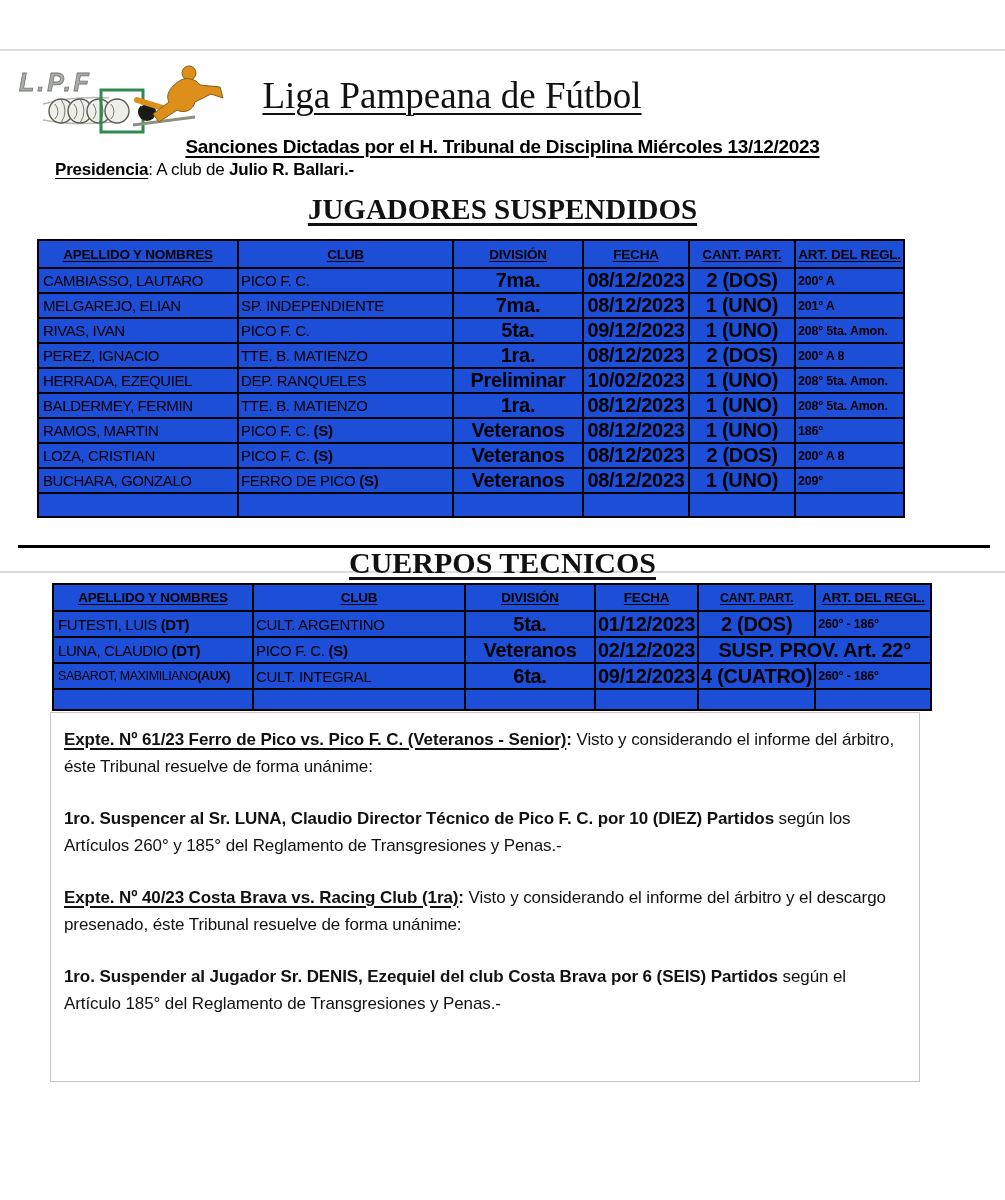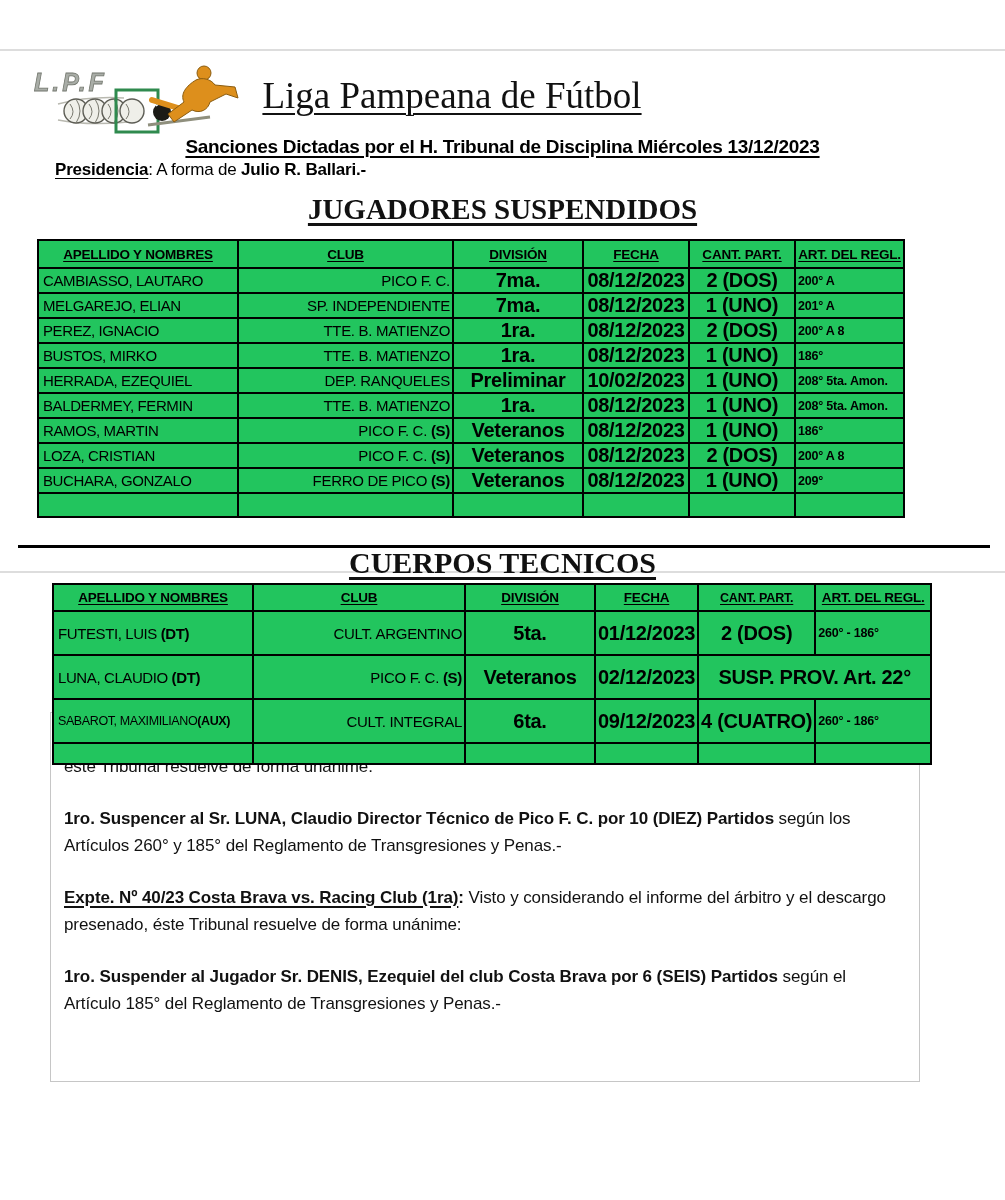--- a/index.html
+++ b/index.html
@@ -6,52 +6,52 @@
   body {
     width:1005px; height:1200px; position:relative; overflow:hidden;
     background:#ffffff; color:#000;
     font-family:"Liberation Sans", sans-serif;
   }
   .pageline { position:absolute; left:0; width:1005px; height:2px; background:#dddddd; }
   .pl1 { top:49px; }
   .pl2 { top:571px; z-index:1; }
   .blackrule { position:absolute; top:545px; left:18px; width:972px; height:3px; background:#000; }
 
-  .logo { position:absolute; left:28px; top:62px; }
+  .logo { position:absolute; left:13px; top:62px; }
 
   .main-title { position:absolute; top:74px; left:0; width:826px; box-sizing:border-box; padding-left:78px;
     text-align:center; font-family:"Liberation Serif", serif; font-size:37px; color:#111; }
   .main-title span { text-decoration:underline; text-underline-offset:5px; text-decoration-thickness:2px; }
 
   .subtitle { position:absolute; top:136px; left:0; width:1005px; text-align:center;
     font-weight:bold; font-size:19px; letter-spacing:-0.3px; }
   .subtitle span { text-decoration:underline; text-underline-offset:3px; text-decoration-thickness:2px; }
 
   .presidencia { position:absolute; top:160px; left:55px; font-size:17px; letter-spacing:-0.2px; }
   .presidencia .lbl { font-weight:bold; text-decoration:underline; text-underline-offset:3px; }
   .presidencia .nm { font-weight:bold; }
 
   .sectitle { position:absolute; left:0; width:1005px; text-align:center;
     font-family:"Liberation Serif", serif; font-weight:bold; color:#111; }
   .sec1 { top:193px; font-size:29px; }
   .sec2 { top:546px; font-size:30px; z-index:2; }
   .sectitle span { text-decoration:underline; text-underline-offset:4px; text-decoration-thickness:2.5px; }
 
-  table { border-collapse:collapse; table-layout:fixed; position:absolute; background:#22c55e; }
+  table { border-collapse:collapse; table-layout:fixed; position:absolute; background:#1d4ed8; }
   td, th { border:2px solid #000; overflow:hidden; white-space:nowrap; padding:0 2px; vertical-align:middle; }
   .t1 { left:37px; top:239px; }
   .t2 { left:52px; top:583px; z-index:2; }
   .t1 tr { height:25px; } .t1 tr.hr { height:28px; } .t1 tr.er { height:24px; }
-  .t2 tr { height:44px; } .t2 tr.hr { height:27px; } .t2 tr.er { height:21px; }
+  .t2 tr { height:26px; } .t2 tr.hr { height:27px; } .t2 tr.er { height:21px; }
   th { font-size:13.5px; font-weight:bold; text-align:center; letter-spacing:-0.2px; }
   th span { text-decoration:underline; text-underline-offset:2px; }
   th.thsm { font-size:12.5px; }
   td.cl { text-align:left; padding-left:4px; font-size:15px; letter-spacing:-0.4px; }
   td.cl.sm { font-size:12.5px; }
-  td.cc { text-align:right; font-size:15px; letter-spacing:-0.3px; }
+  td.cc { text-align:left; font-size:15px; letter-spacing:-0.3px; }
   td.cb { text-align:center; font-size:20px; font-weight:bold; letter-spacing:-0.3px; }
   td.ca { text-align:left; font-size:12.5px; font-weight:bold; letter-spacing:-0.2px; }
   .bs { font-weight:bold; }
 
   .textbox { position:absolute; left:50px; top:712px; width:870px; height:370px; box-sizing:border-box;
     border:1px solid #c6c6c6; padding:13px 14px 0 13px;
     font-size:17px; line-height:27px; letter-spacing:-0.1px; color:#111; white-space:normal; }
   .textbox p { margin:0 0 25px 0; }
   .xhead { font-weight:bold; text-decoration:underline; text-underline-offset:3px; text-decoration-thickness:2px; }
   .xb { font-weight:bold; }
@@ -91,21 +91,21 @@
       <path d="M150 46 L124 38" stroke="#dd8f1c" stroke-width="6" stroke-linecap="round" fill="none"></path>
       <circle cx="176" cy="11" r="7" fill="#dd8f1c" stroke="#8a5c10" stroke-width="1"></circle>
       <path d="M168 18 C158 24 152 32 156 40 L140 52 L146 60 L164 48 C172 52 180 48 182 40 L198 32 L210 36 L207 25 L187 23 C183 17 174 15 168 18 Z" fill="#dd8f1c" stroke="#8a5c10" stroke-width="1"></path>
     </g>
   </svg>
 </div>
 
 <div class="main-title"><span>Liga Pampeana de Fútbol</span></div>
 <div class="subtitle"><span>Sanciones Dictadas por el H. Tribunal de Disciplina Miércoles 13/12/2023</span></div>
 <div class="presidencia">
-  <span class="lbl">Presidencia</span><span>:  A forma de </span><span class="nm">Julio R. Ballari.-</span>
+  <span class="lbl">Presidencia</span><span>:  A club de </span><span class="nm">Julio R. Ballari.-</span>
 </div>
 
 <div class="sectitle sec1"><span>JUGADORES SUSPENDIDOS</span></div>
 
 <table class="t1">
   <colgroup>
       <col style="width:200px">
       <col style="width:215px">
       <col style="width:130px">
       <col style="width:106px">
@@ -131,34 +131,34 @@
   </tr>
   <tr>
     <td class="cl">MELGAREJO, ELIAN</td>
     <td class="cc"><span>SP. INDEPENDIENTE</span><span class="bs"></span></td>
     <td class="cb">7ma.</td>
     <td class="cb">08/12/2023</td>
     <td class="cb">1 (UNO)</td>
     <td class="ca">201° A</td>
   </tr>
   <tr>
+    <td class="cl">RIVAS, IVAN</td>
+    <td class="cc"><span>PICO F. C.</span><span class="bs"></span></td>
+    <td class="cb">5ta.</td>
+    <td class="cb">09/12/2023</td>
+    <td class="cb">1 (UNO)</td>
+    <td class="ca">208° 5ta. Amon.</td>
+  </tr>
+  <tr>
     <td class="cl">PEREZ, IGNACIO</td>
     <td class="cc"><span>TTE. B. MATIENZO</span><span class="bs"></span></td>
     <td class="cb">1ra.</td>
     <td class="cb">08/12/2023</td>
     <td class="cb">2 (DOS)</td>
     <td class="ca">200° A 8</td>
-  </tr>
-  <tr>
-    <td class="cl">BUSTOS, MIRKO</td>
-    <td class="cc"><span>TTE. B. MATIENZO</span><span class="bs"></span></td>
-    <td class="cb">1ra.</td>
-    <td class="cb">08/12/2023</td>
-    <td class="cb">1 (UNO)</td>
-    <td class="ca">186°</td>
   </tr>
   <tr>
     <td class="cl">HERRADA, EZEQUIEL</td>
     <td class="cc"><span>DEP. RANQUELES</span><span class="bs"></span></td>
     <td class="cb">Preliminar</td>
     <td class="cb">10/02/2023</td>
     <td class="cb">1 (UNO)</td>
     <td class="ca">208° 5ta. Amon.</td>
   </tr>
   <tr>

